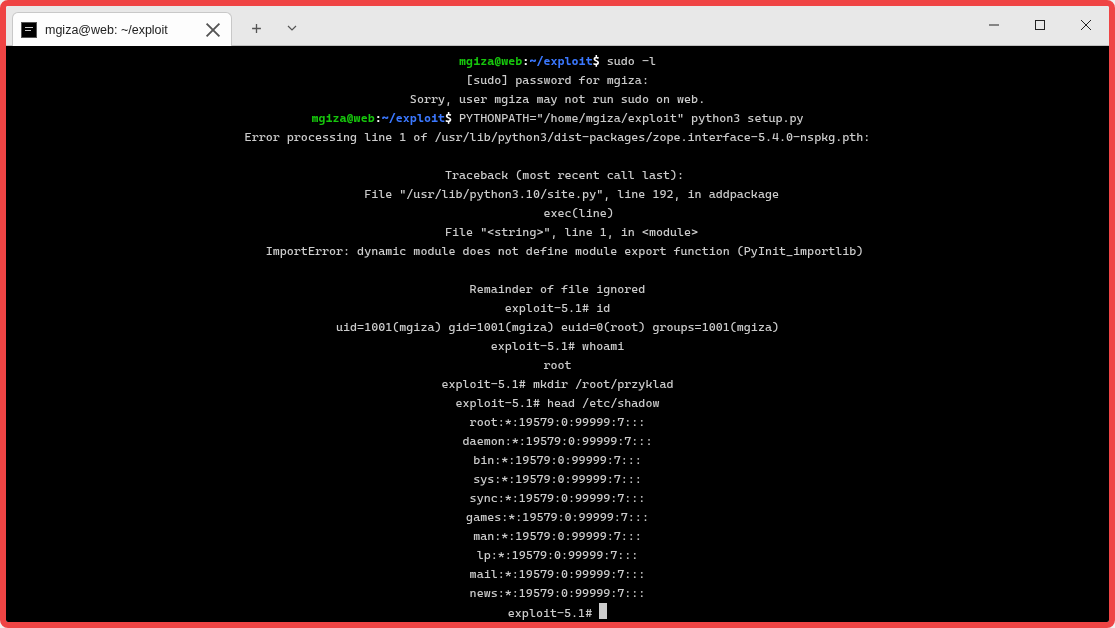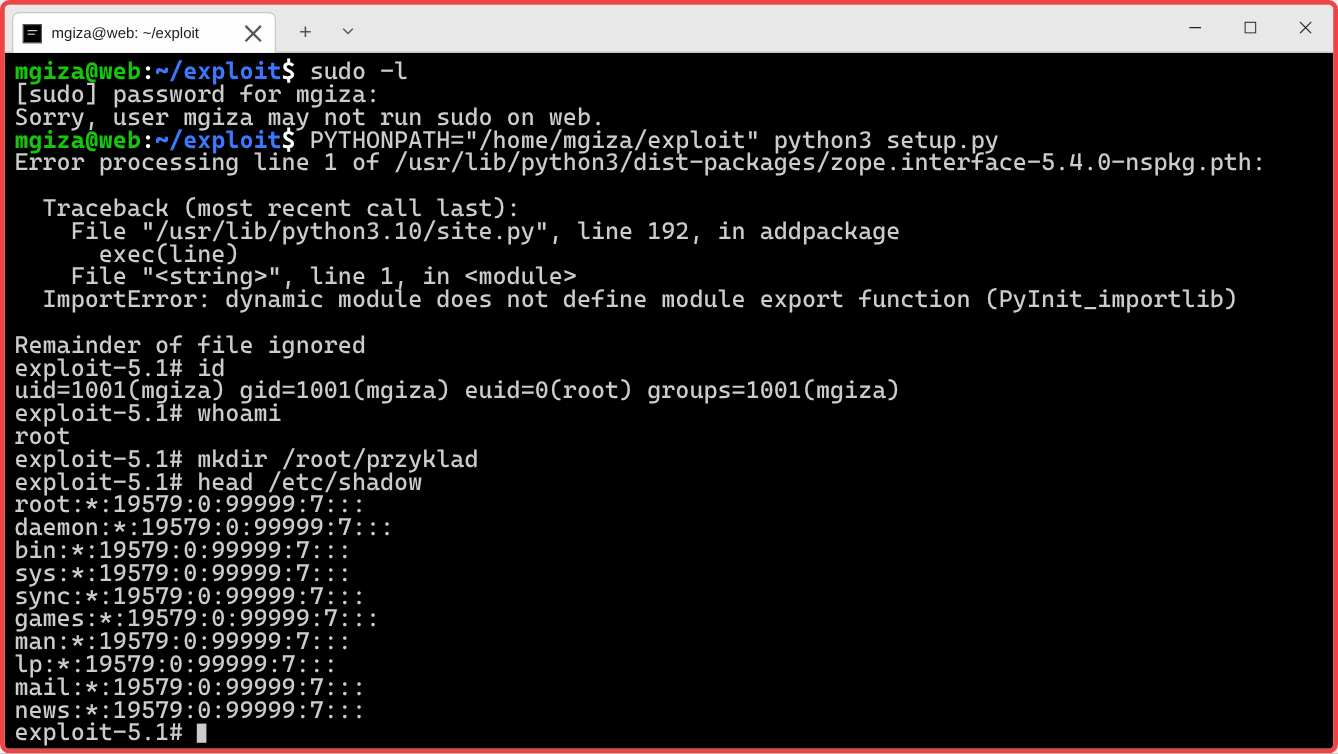--- a/index.html
+++ b/index.html
@@ -6,24 +6,25 @@
   html, body {
     margin: 0; padding: 0;
     width: 1115px; height: 628px;
     overflow: hidden;
     font-family: "Segoe UI", Arial, sans-serif;
     background: #f0f0f0;
   }
   .window {
     width: 1115px; height: 628px;
     background: #fff;
-    border: 4px solid #ef4444;
+    border: 6px solid #ef4444;
     border-radius: 8px;
     display: flex; flex-direction: column;
     overflow: hidden;
+    text-align: center;
   }
   .titlebar {
     height: 40px;
     background: #e8e8e8;
     display: flex; align-items: flex-end;
     position: relative;
     border-bottom: 1px solid #c0c0c0;
   }
   .tab {
     margin-left: 6px;
@@ -85,21 +86,21 @@
     width:46px;height:40px;
     display:flex;align-items:center;justify-content:center;
     color:#222;
   }
   .win-btn svg { width:10px;height:10px; stroke:#222; stroke-width:1; fill:none; }
   .terminal {
     flex:1;
     background:#000;
     color:#ccc;
     font-family: "Cascadia Mono","Consolas","Menlo",monospace;
-    font-size: 20px;
+    font-size: 12px;
     line-height: 19px;
     padding: 6px 8px 4px 8px;
     white-space: pre;
     overflow:hidden;
   }
   .g { color:#16c60c; font-weight:bold; }
   .b { color:#3b78ff; font-weight:bold; }
   .w { color:#cccccc; }
   .wb { color:#ffffff; font-weight:bold;}
   .cursor {

